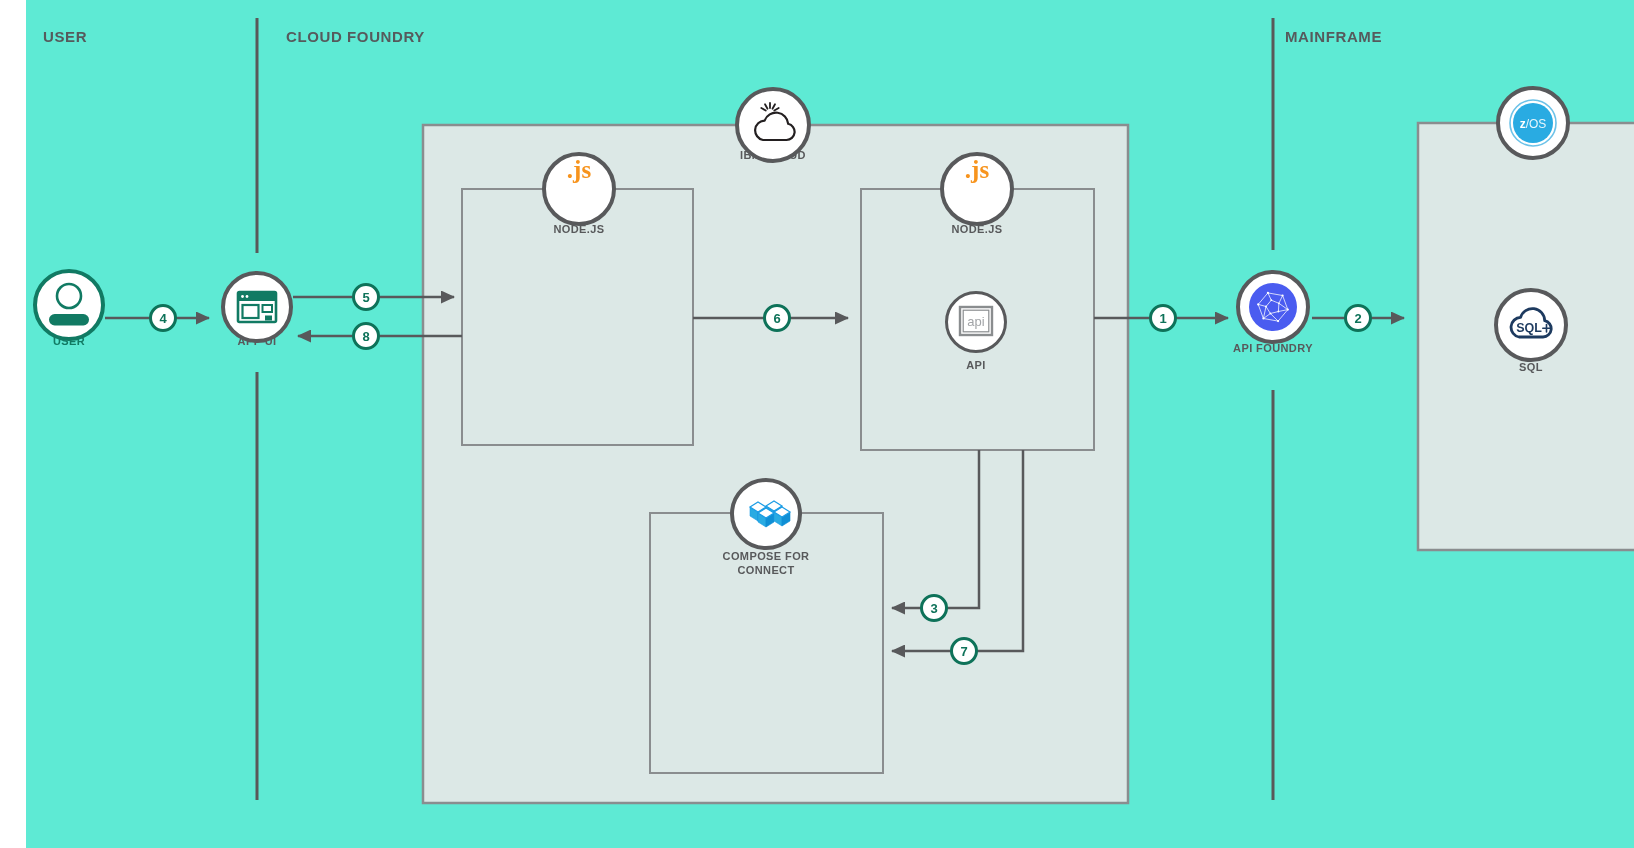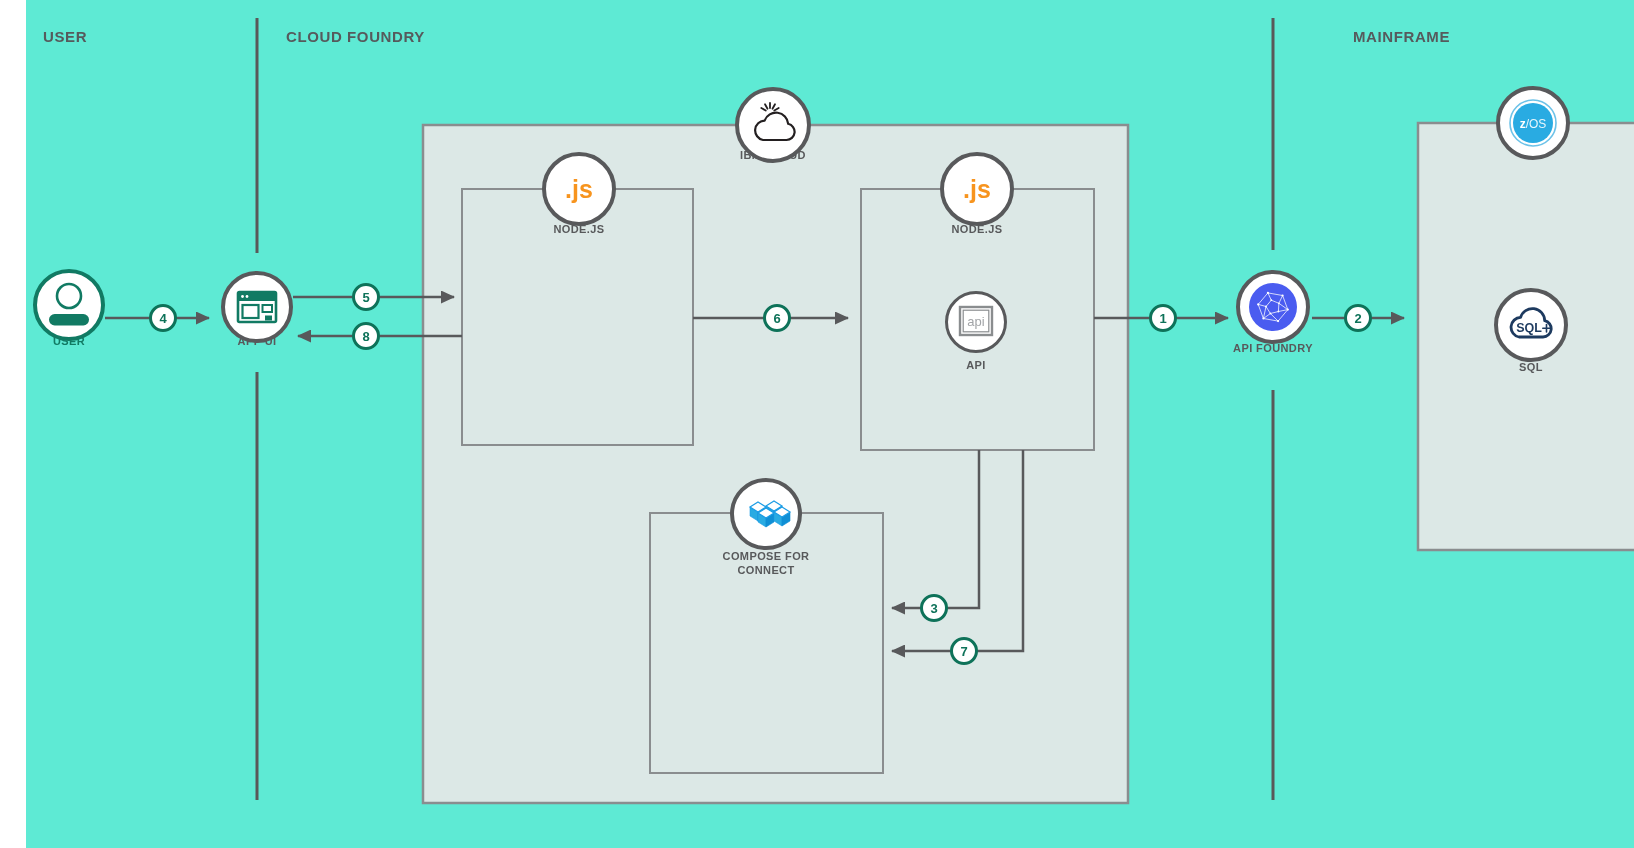--- a/index.html
+++ b/index.html
@@ -8,29 +8,29 @@
     font-family:"Liberation Sans","DejaVu Sans",sans-serif;
     margin-left:26px;
   }
   svg{display:block;}
   .layer{position:absolute;left:0;top:0;width:1634px;height:848px;pointer-events:none;}
   .section-label{
     position:absolute;top:28px;font-size:15px;font-weight:bold;color:#565a5c;letter-spacing:.6px;
   }
   .node-circle{
     position:absolute;background:#ffffff;border:4px solid #58595b;border-radius:50%;
-    box-sizing:border-box;display:flex;align-items:center;justify-content:center;
+    box-sizing:border-box;display:flex;align-items:flex-start;justify-content:center;
   }
   .node-circle.green-border{border-color:#117a63;}
   .node-label{
     position:absolute;transform:translateX(-50%);font-size:11px;font-weight:bold;
     color:#58595b;letter-spacing:.4px;white-space:nowrap;text-align:center;line-height:14px;
   }
   .node-label.green{color:#117a63;}
-  .js-text{font-size:25px;font-weight:bold;color:#f7941e;letter-spacing:0;}
+  .js-text{font-size:25px;font-weight:bold;color:#f7941e;letter-spacing:0;font-family:Liberation Serif, serif;}
   .badge{
     position:absolute;width:28px;height:28px;border-radius:50%;background:#ffffff;
     border:3px solid #0e7259;box-sizing:border-box;color:#0e7259;font-size:13px;
     font-weight:bold;display:flex;align-items:center;justify-content:center;z-index:30;
   }
   .icon-svg{width:100%;height:100%;}
 </style>
 </head>
 <body>
 
@@ -65,21 +65,21 @@
       <path d="M667,318 H822" marker-end="url(#ah)"></path>
       <path d="M1068,318 H1202" marker-end="url(#ah)"></path>
       <path d="M1286,318 H1378" marker-end="url(#ah)"></path>
       <path d="M953,450 V608 H866" marker-end="url(#ah)"></path>
       <path d="M997,450 V651 H866" marker-end="url(#ah)"></path>
     </g>
   </svg>
 
   <div class="section-label" style="left:17px">USER</div>
   <div class="section-label" style="left:260px">CLOUD FOUNDRY</div>
-  <div class="section-label" style="left:1327px">MAINFRAME</div>
+  <div class="section-label" style="left:1259px">MAINFRAME</div>
 
   <div class="node-circle green-border" style="left:7px;top:269px;width:72px;height:72px">
     <svg class="icon-svg" viewBox="0 0 64 64">
       <circle cx="32" cy="23" r="12" fill="none" stroke="#117a63" stroke-width="2.6"></circle>
       <rect x="12" y="41" width="40" height="11.5" rx="5.7" fill="#117a63"></rect>
     </svg>
   </div>
   <div class="node-label green" style="left:43px;top:334px">USER</div>
 
   <div class="node-circle" style="left:195px;top:271px;width:72px;height:72px;z-index:5">

